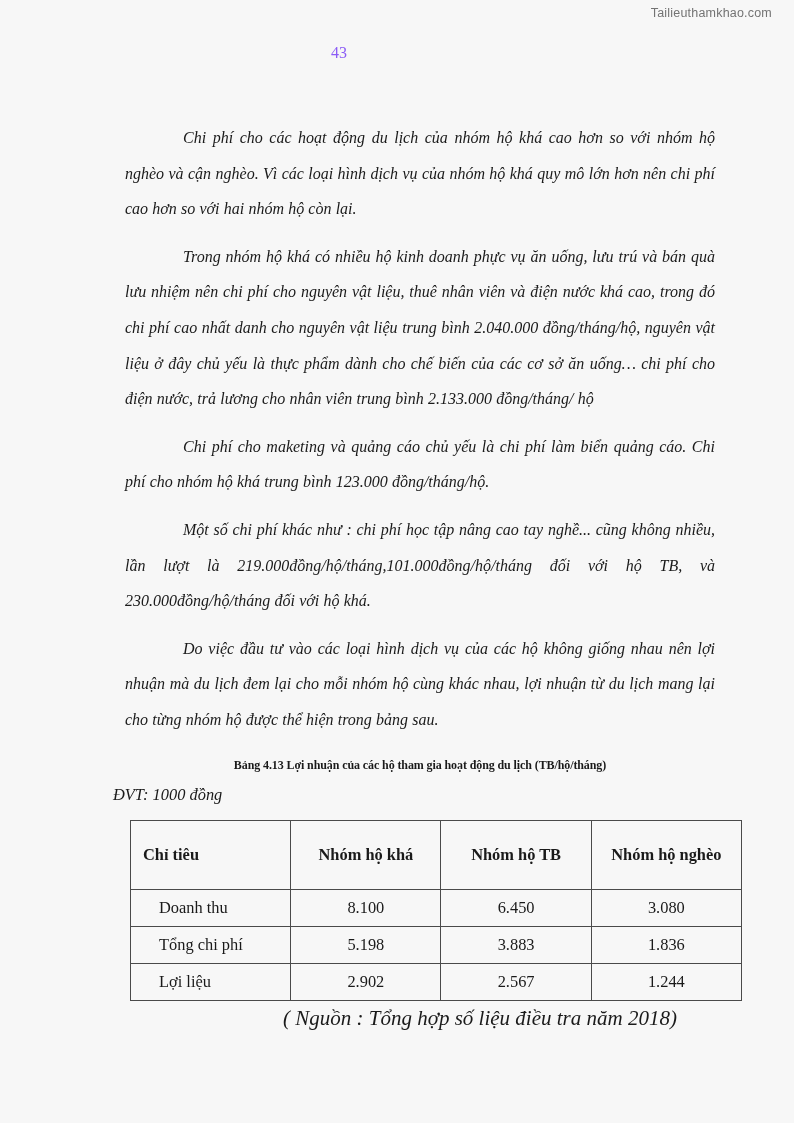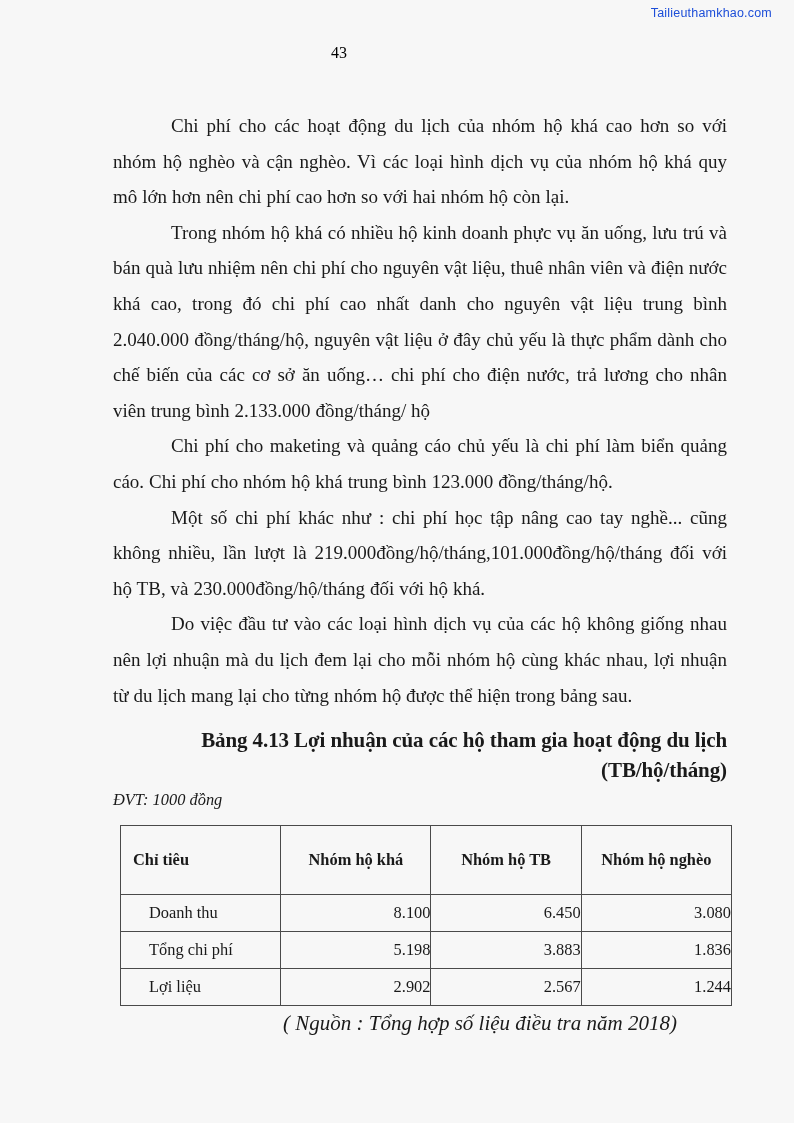--- a/index.html
+++ b/index.html
@@ -20,72 +20,73 @@
     width: 794px;
     height: 1123px;
     box-sizing: border-box;
   }
   .watermark {
     position: absolute;
     top: 6px;
     right: 22px;
     font-family: "Liberation Sans", "DejaVu Sans", sans-serif;
     font-size: 12.5px;
-    color: #1d4ed8;
+    color: #737373;
     letter-spacing: 0.2px;
     white-space: nowrap;
   }
   .page-number {
     position: absolute;
     top: 44px;
     left: 0;
     width: 678px;
     text-align: center;
     font-size: 16px;
-    color: #000000;
+    color: #8b5cf6;
   }
   .content {
     position: absolute;
     left: 113px;
     top: 108px;
     width: 614px;
   }
   p.body-text {
-    margin: 0;
-    font-size: 19px;
+    margin: 12px;
+    font-size: 16px;
     line-height: 35.6px;
     text-align: justify;
     text-indent: 58px;
     text-justify: inter-word;
     word-spacing: 0.2px;
+    font-style: italic;
   }
   p.body-text:last-of-type {
     text-align: justify;
   }
   .table-caption {
     margin: 12px 0 0 0;
-    font-size: 21px;
+    font-size: 12px;
     font-weight: bold;
-    text-align: right;
+    text-align: center;
     line-height: 30px;
     letter-spacing: -0.1px;
   }
   .dvt {
     margin: 2px 0 0 0;
     font-size: 16.4px;
     font-style: italic;
     text-align: left;
     padding-right: 0px;
     line-height: 26px;
   }
   table.profit-table {
     border-collapse: collapse;
     width: 612px;
     margin-top: 12px;
-    margin-left: 7px;
+    margin-left: 17px;
     table-layout: fixed;
   }
   table.profit-table th,
   table.profit-table td {
     border: 1px solid #4a4a4a;
     font-size: 16.4px;
     padding: 0;
   }
   table.profit-table thead th {
     height: 68px;
@@ -101,21 +102,21 @@
   }
   table.profit-table tbody td {
     height: 36px;
     vertical-align: middle;
   }
   table.profit-table tbody td.cell-label {
     text-align: left;
     padding-left: 28px;
   }
   table.profit-table tbody td.cell-val {
-    text-align: right;
+    text-align: center;
   }
   .col-label { width: 160px; }
   .col-data  { width: 150px; }
   .source-note {
     margin: 3px 0 0 0;
     font-size: 21px;
     font-style: italic;
     text-align: center;
     padding-left: 120px;
     line-height: 28px;

